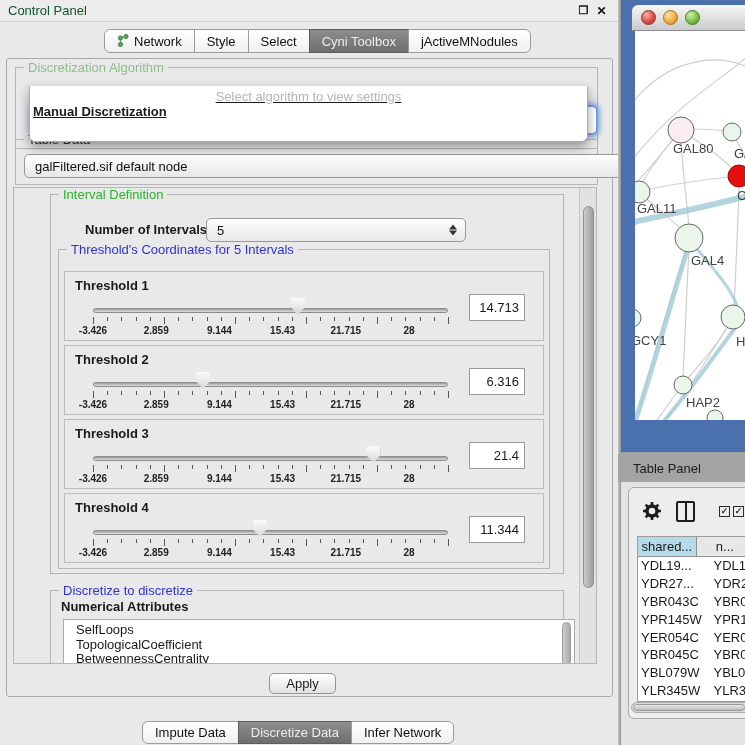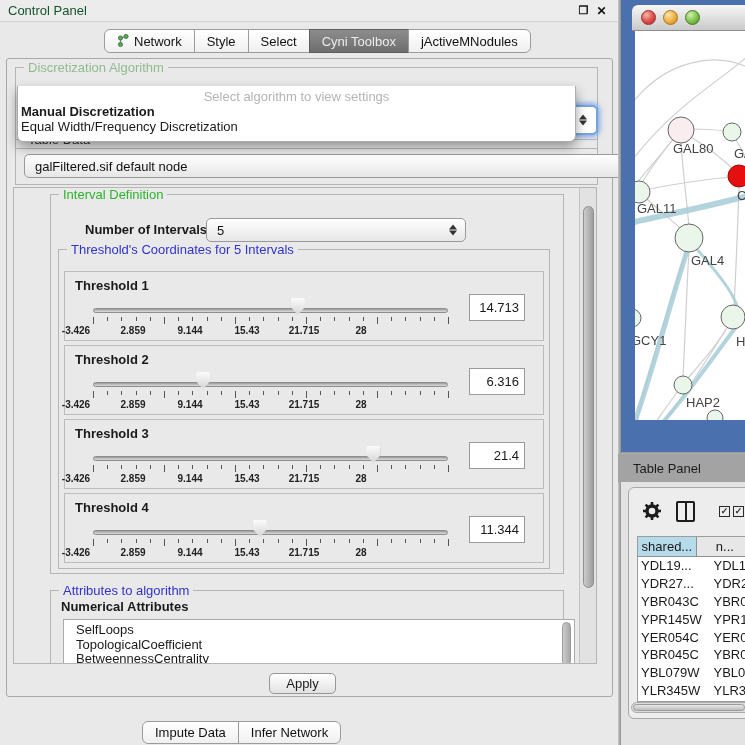--- a/index.html
+++ b/index.html
@@ -40,23 +40,23 @@
   .gt-blue  { color:#3232cd; }
   .gt-dark  { color:#333; }
   .gt-ghost { color:rgba(70,150,70,0.55); }
 
   .algo-group { left:8px; top:8px; width:583px; height:82px; }
   .combo-behind { position:absolute; left:16px; top:37px; width:566px; height:30px;
     background:#fff; border:2px solid #79a3dc; border-radius:6px;
     box-shadow:0 0 5px 2px rgba(100,150,230,0.75); }
   .combo-behind .spin { right:9px; }
 
-  .popup { position:absolute; left:10px; top:27px; width:559px; height:56px; background:#fff;
+  .popup { position:absolute; left:22px; top:27px; width:559px; height:56px; background:#fff;
     border:1px solid #ababab; border-top:none; border-radius:0 0 6px 6px; z-index:40;
-    box-shadow:0 5px 12px rgba(0,0,0,0.38); overflow:hidden; }
+    box-shadow:0 5px 12px rgba(0,0,0,0.38); overflow:hidden;text-decoration:underline; }
   .popup .prompt { text-align:center; color:#b4b4b4; font-size:13px; padding-top:3px; }
   .popup .opt { font-size:13px; padding-left:3px; line-height:15px; }
   .popup .opt.hl { font-weight:bold; }
 
   .tabledata-group { left:8px; top:80px; width:583px; height:46px; }
 
   .combo { position:absolute; height:24px; border:1px solid #9a9a9a; border-radius:5px;
     background:linear-gradient(#ffffff,#e6e6e6); font-size:13px; display:flex; align-items:center;
     padding-left:10px; color:#111; }
   .spin { position:absolute; right:8px; top:50%; transform:translateY(-50%); display:flex;
@@ -78,21 +78,21 @@
   .track { position:absolute; left:28px; top:36px; width:355px; height:5px; border-radius:3px;
     background:linear-gradient(#9b9b9b,#dedede); border:1px solid #8d8d8d; }
   .thumb { position:absolute; top:26px; width:14px; height:17px;
     background:linear-gradient(#fbfbfb,#d6d6d6); 
     clip-path:polygon(8% 0,92% 0,100% 10%,100% 55%,50% 100%,0 55%,0 10%);
     filter:drop-shadow(0 0 1px #7d7d7d); }
   .ticks { position:absolute; left:28px; top:45px; width:355px; height:8px; }
   .ticks i { position:absolute; width:1px; background:#555; top:0; }
   .ticks i.minor { height:4px; }
   .ticks i.major { height:7px; }
-  .ticklabels { position:absolute; left:11px; top:53px; width:285px; height:12px; }
+  .ticklabels { position:absolute; left:28px; top:53px; width:316px; height:12px; }
   .ticklabels span { position:absolute; transform:translateX(-50%); font-size:10px; font-weight:bold;
     color:#222; white-space:nowrap; }
   .valbox { position:absolute; left:404px; top:22px; width:56px; height:27px; background:#fff;
     border:1px solid #9a9a9a; font-size:13px; text-align:right; line-height:25px; padding-right:5px; }
 
   .attr-group { left:36px; top:402px; width:514px; height:90px; }
   .attr-sub { position:absolute; left:10px; top:8px; font-size:13px; font-weight:bold; }
   .attr-list { position:absolute; left:12px; top:28px; width:512px; height:50px; background:#fff;
     border:1px solid #ababab; overflow:hidden; }
   .attr-list .item { font-size:13px; line-height:14.5px; padding-left:12px; white-space:nowrap; }
@@ -205,21 +205,20 @@
               <i class="up"></i>
               <i class="dn"></i>
             </span>
         </div>
       </div>
 
       <div class="popup">
         <div class="prompt">Select algorithm to view settings</div>
         <div id="popupOpts">
             <div class="opt hl">Manual Discretization</div>
-            <div class="opt">Equal Width/Frequency Discretization</div>
           </div>
       </div>
 
       <div class="group tabledata-group">
         <span class="group-title gt-dark">Table Data</span>
         <div class="combo" style="left:8px; top:14px; width:656px;">
           <span>galFiltered.sif default node</span>
           <span class="spin">
               <i class="up"></i>
               <i class="dn"></i>
@@ -410,21 +409,21 @@
                     <span style="left: 80%;">21.715</span>
                     <span style="left: 100%;">28</span>
                   </div>
                   <div class="valbox">11.344</div>
                 </div>
               </div>
           </div>
         </div>
 
         <div class="group attr-group">
-          <span class="group-title gt-blue">Attributes to algorithm</span>
+          <span class="group-title gt-blue">Discretize to discretize</span>
           <span class="attr-sub">Numerical Attributes</span>
           <div class="attr-list" id="attrList">
 
           <div class="item">SelfLoops</div>
               <div class="item">TopologicalCoefficient</div>
               <div class="item">BetweennessCentrality</div>
               <div class="list-scroll"></div>
             </div>
         </div>
 
@@ -432,20 +431,23 @@
           <div class="mthumb"></div>
         </div>
       </div>
 
       <div class="apply-btn">Apply</div>
     </div>
 
     <div class="tabrow tabrow-bottom" id="bottomTabs">
         <div class="tab">
           <span>Impute Data</span>
+        </div>
+        <div class="tab selected">
+          <span>Discretize Data</span>
         </div>
         <div class="tab">
           <span>Infer Network</span>
         </div>
       </div>
   </div>
 
   <div class="right-region">
     <div class="divider"></div>
 

